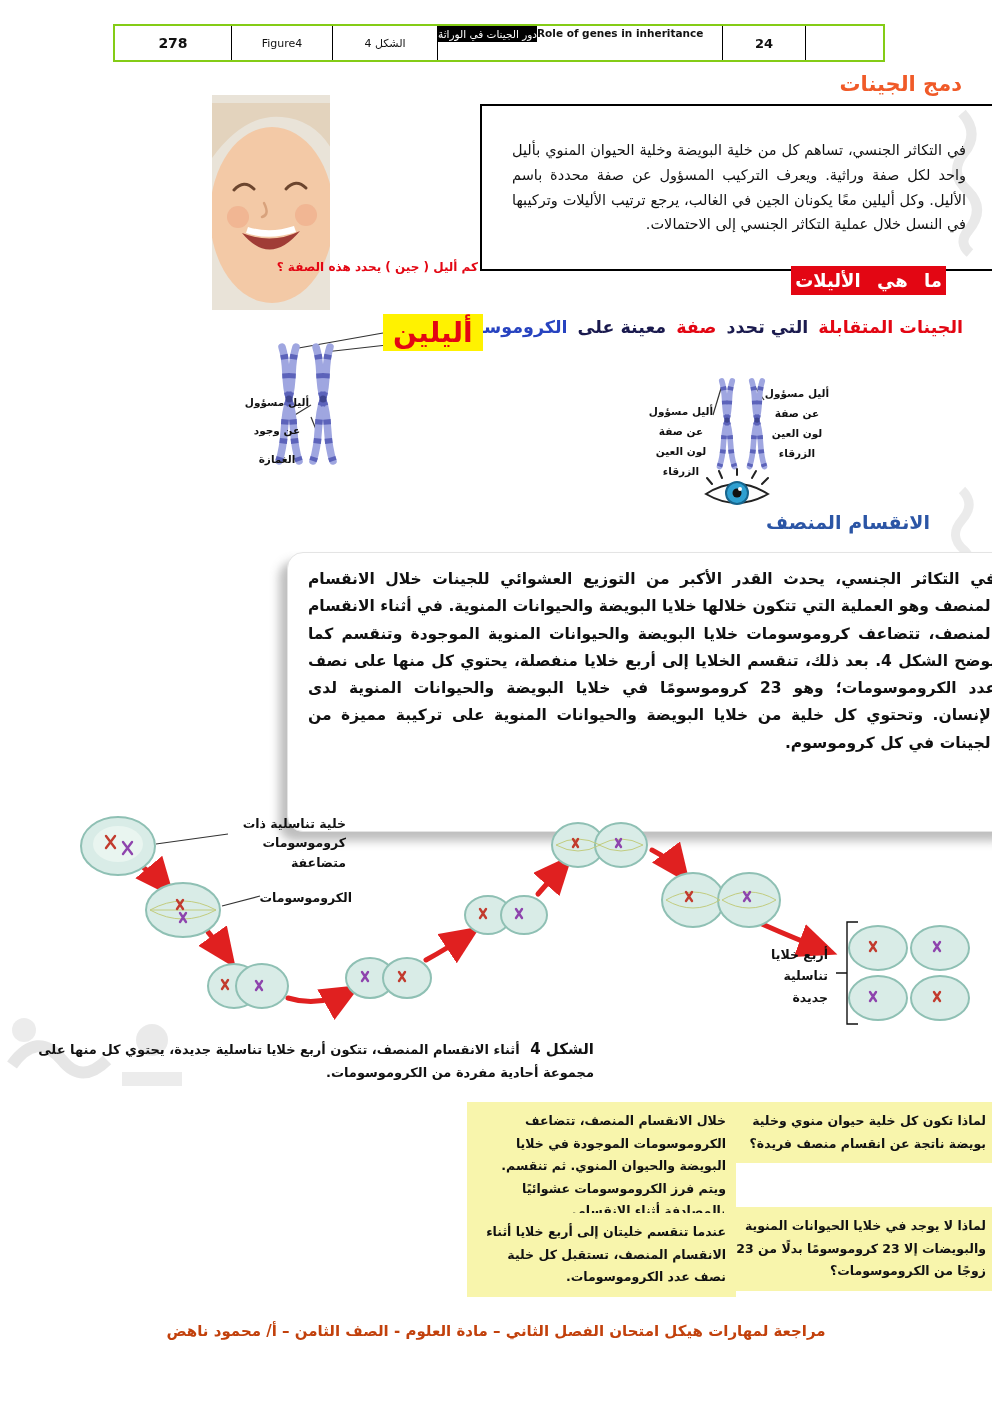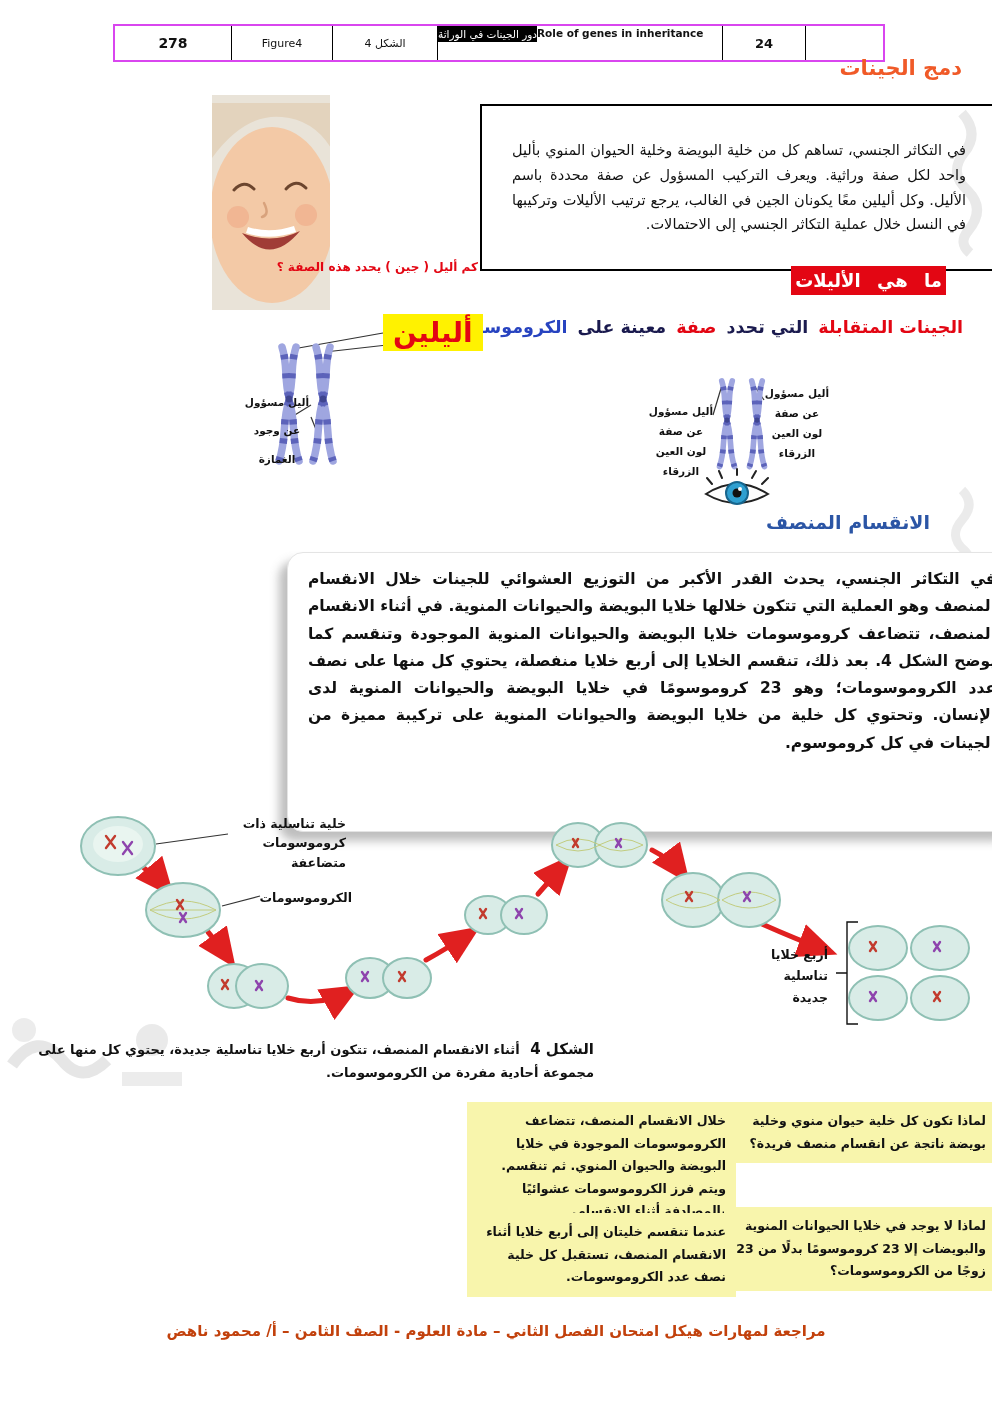--- a/index.html
+++ b/index.html
@@ -1,34 +1,34 @@
 <!DOCTYPE html>
 <html lang="ar"><head>
 <meta charset="utf-8">
 <style>
   html,body{margin:0;padding:0;background:#fff}
   .page{position:relative;width:992px;height:1403px;background:#fff;overflow:hidden;
         font-family:"DejaVu Sans",sans-serif;direction:rtl;color:#111}
   .abs{position:absolute}
 
   
-  .header-table{position:absolute;left:113px;top:24px;width:768px;height:34px;border:2px solid #d946ef;
+  .header-table{position:absolute;left:113px;top:24px;width:768px;height:34px;border:2px solid #84cc16;
                 display:flex;direction:ltr;background:#fff}
   .hcell{border-right:1.5px solid #000;display:flex;align-items:center;justify-content:center;height:100%}
   .hcell:last-child{border-right:none}
   .c1{width:116px;font-size:14px;font-weight:bold}
   .c2{width:100px;font-size:11px}
   .c3{width:104px;font-size:11px}
   .c4{width:284px;flex-direction:row;align-items:stretch;justify-content:stretch}
   .c5{width:82px;font-size:13px;font-weight:bold}
   .c6{flex:1}
   .h-ar{background:#000;color:#fff;font-size:10.5px;height:16px;display:flex;align-items:center;justify-content:center;direction:rtl}
   .h-en{font-size:10.5px;font-weight:bold;height:14px;display:flex;align-items:center;justify-content:center}
 
-  .section-title{position:absolute;top:56px;right:30px;font-size:21px;font-weight:bold;color:#f05a28}
+  .section-title{position:absolute;top:72px;right:30px;font-size:21px;font-weight:bold;color:#f05a28}
 
   .baby-photo{position:absolute;left:212px;top:95px;width:118px;height:215px;overflow:hidden;box-shadow:inset 0 0 0 1px #d8d2c8}
   .baby-photo svg{display:block;width:100%;height:100%}
 
   .baby-note{position:absolute;left:322px;top:104px;width:146px;font-size:13.5px;font-weight:bold;color:#1a2550;line-height:3.1;text-align:right}
   .baby-question{position:absolute;left:318px;top:260px;width:160px;font-size:12px;font-weight:bold;color:#e30613;white-space:nowrap;text-align:right}
 
   .intro-box{position:absolute;left:480px;top:104px;width:486px;height:147px;border:2px solid #000;padding:8px 14px;display:flex;align-items:center}
   .intro-box p{font-size:14.5px;font-weight:normal;line-height:1.72;text-align:justify;margin:16px}
 

